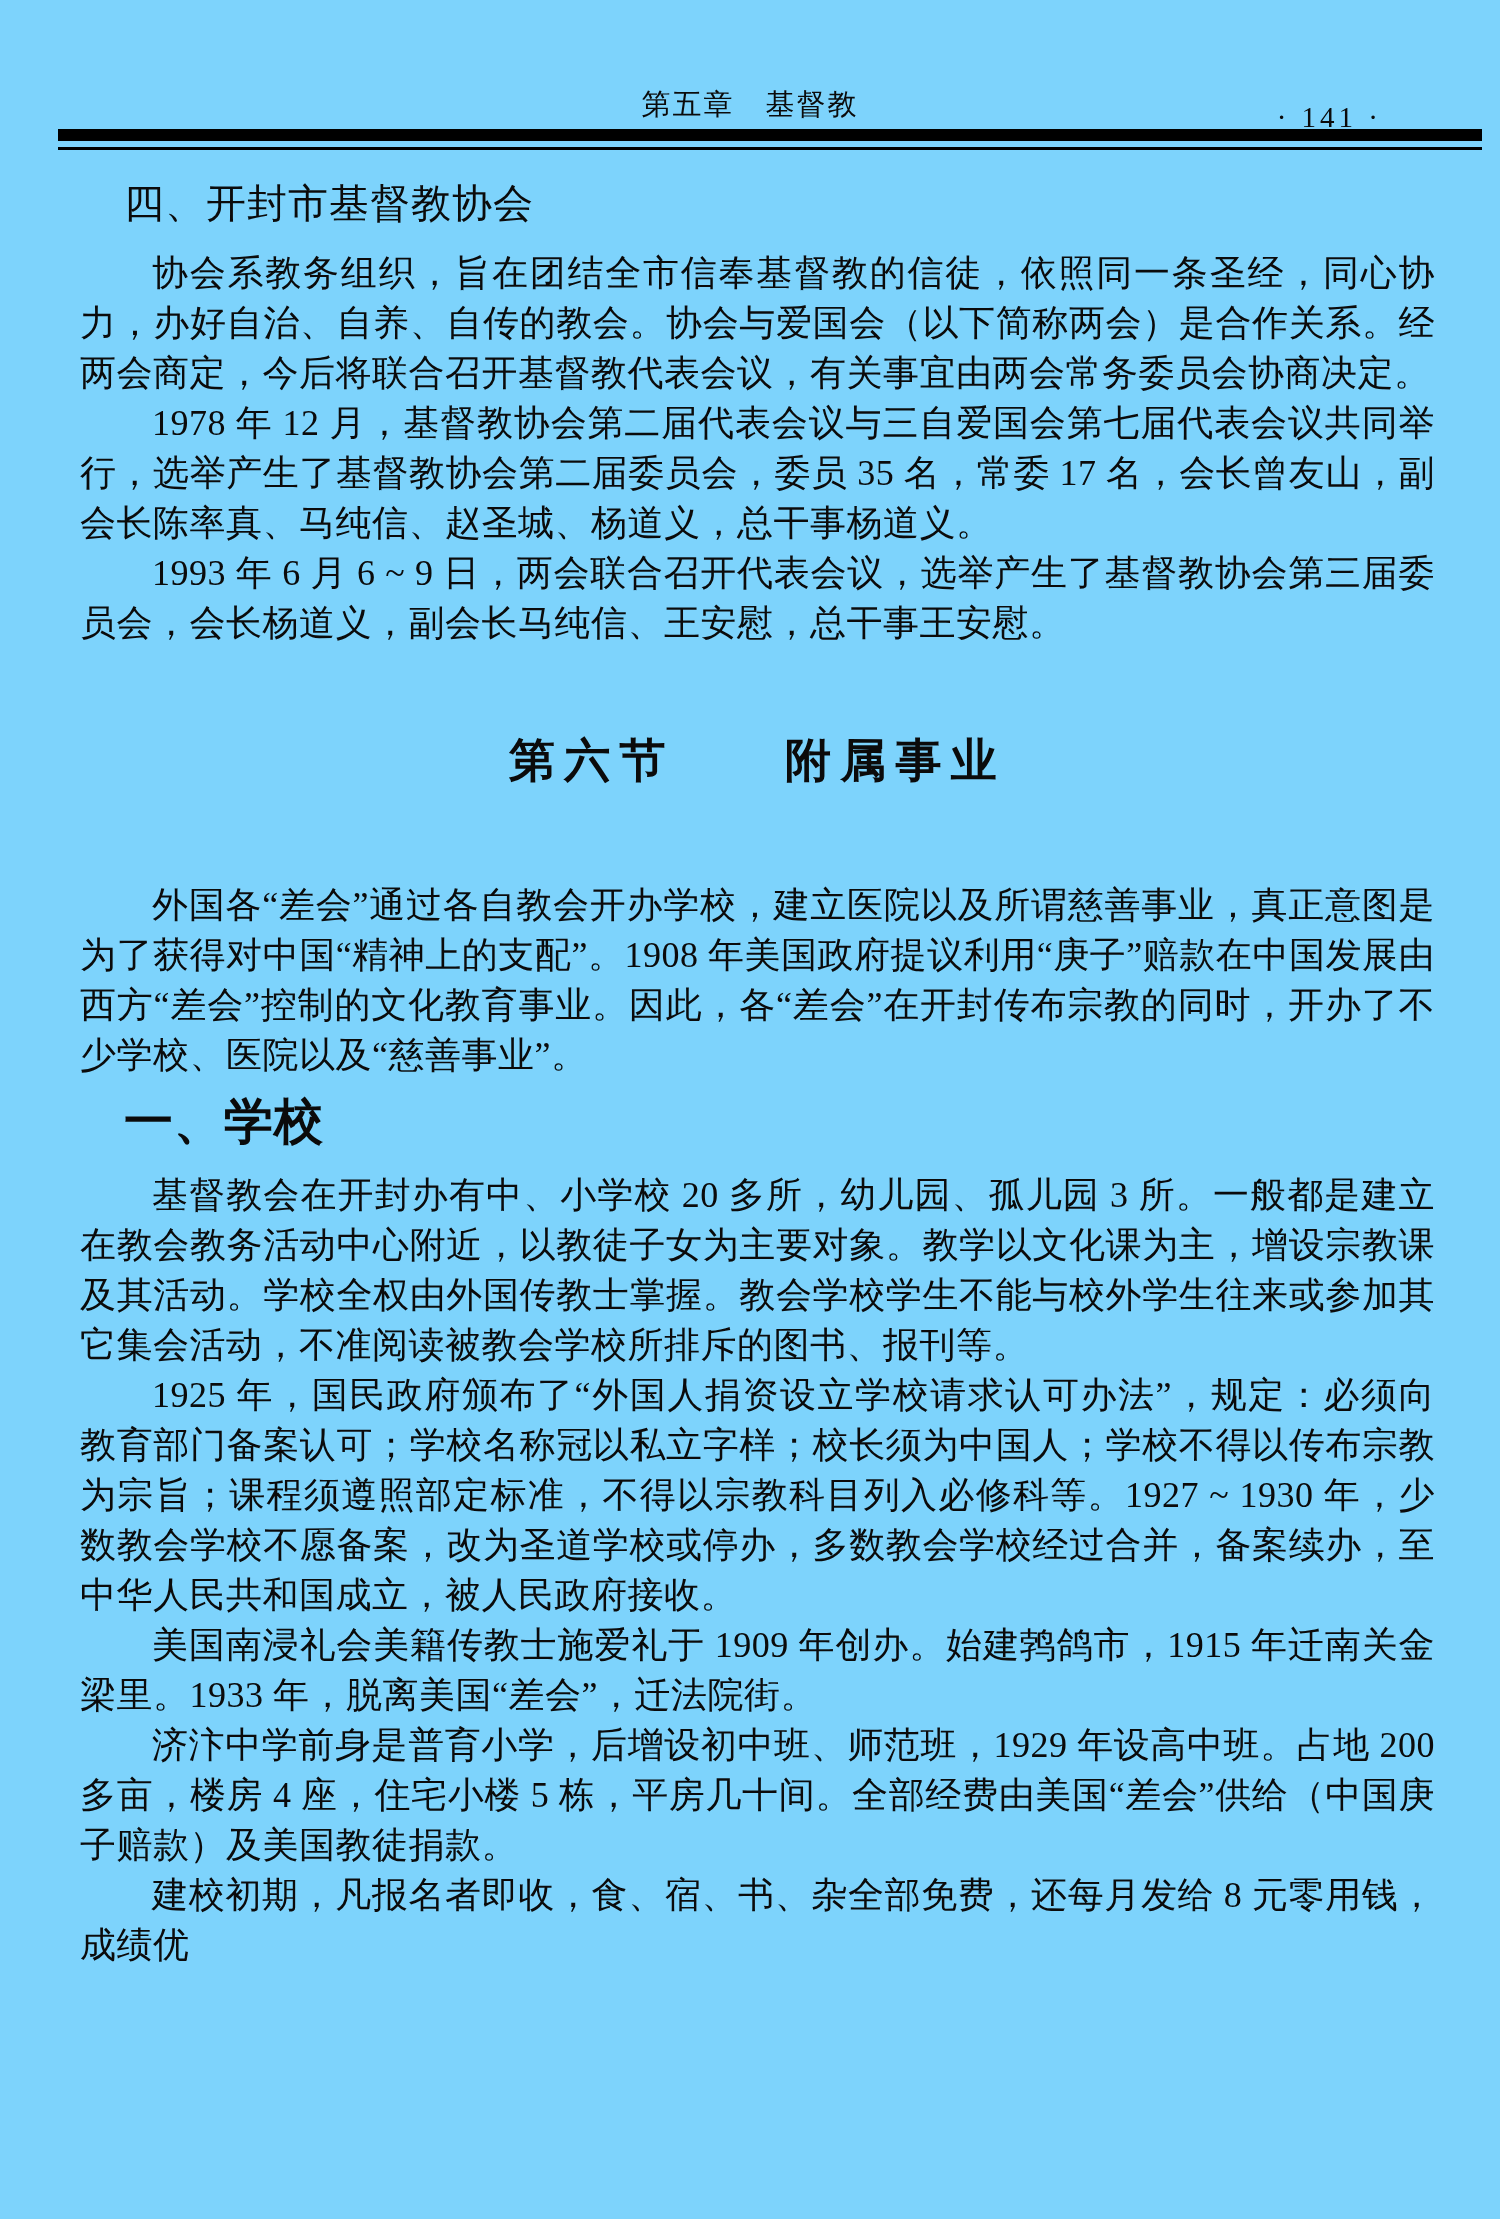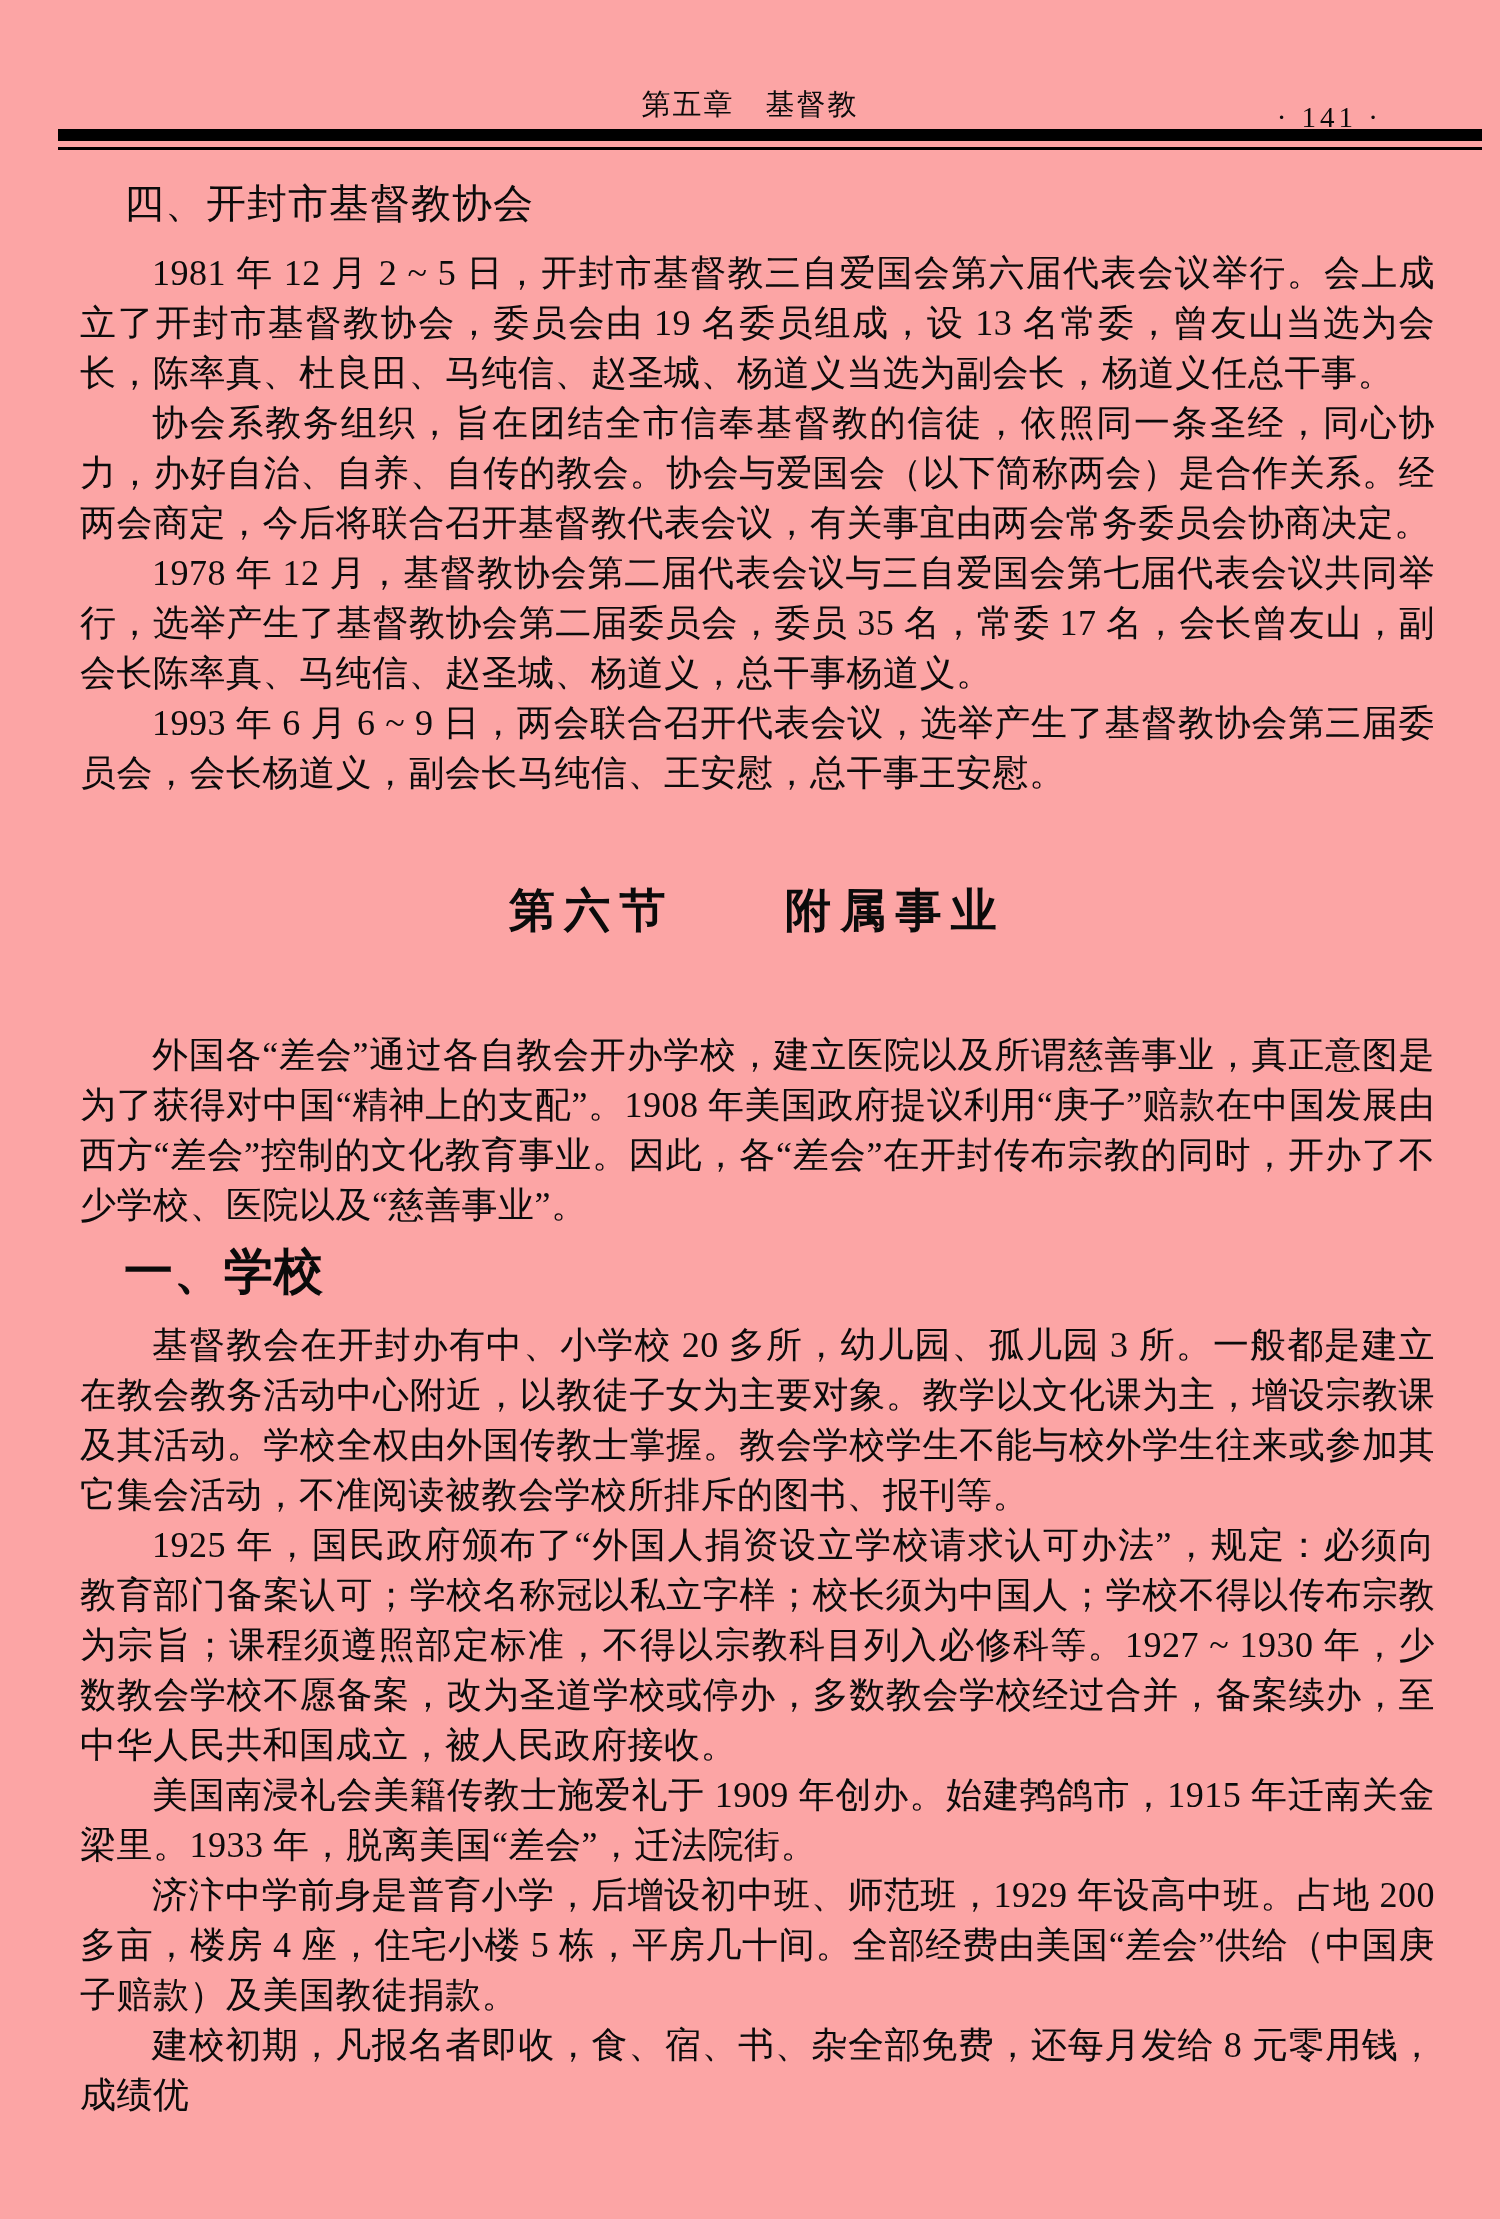--- a/index.html
+++ b/index.html
@@ -1,21 +1,21 @@
 <!DOCTYPE html>
 <html><head>
 <meta charset="utf-8">
 <style>
   html, body { margin: 0; padding: 0; background: #e8e8e8; }
   .page {
     position: relative;
     width: 1500px;
     height: 2219px;
     margin: 0 auto;
-    background: #fca5a5;
+    background: #7dd3fc;
     color: #0b0b0b;
     font-family: "Liberation Serif", "DejaVu Serif", serif;
     overflow: hidden;
   }
   
   .running-header {
     position: relative;
     margin-top: 86px;
     height: 36px;
     font-size: 29px;
@@ -96,21 +96,20 @@
     <div class="page-number">· 141 ·</div>
   </div>
 
   <div class="rule-thick"></div>
   <div class="rule-thin"></div>
 
   <div class="content">
 
     <h3 class="h-sec4">四、开封市基督教协会</h3>
 
-    <p class="para">1981 年 12 月 2 ~ 5 日，开封市基督教三自爱国会第六届代表会议举行。会上成立了开封市基督教协会，委员会由 19 名委员组成，设 13 名常委，曾友山当选为会长，陈率真、杜良田、马纯信、赵圣城、杨道义当选为副会长，杨道义任总干事。</p>
     <p class="para">协会系教务组织，旨在团结全市信奉基督教的信徒，依照同一条圣经，同心协力，办好自治、自养、自传的教会。协会与爱国会（以下简称两会）是合作关系。经两会商定，今后将联合召开基督教代表会议，有关事宜由两会常务委员会协商决定。</p>
     <p class="para">1978 年 12 月，基督教协会第二届代表会议与三自爱国会第七届代表会议共同举行，选举产生了基督教协会第二届委员会，委员 35 名，常委 17 名，会长曾友山，副会长陈率真、马纯信、赵圣城、杨道义，总干事杨道义。</p>
     <p class="para">1993 年 6 月 6 ~ 9 日，两会联合召开代表会议，选举产生了基督教协会第三届委员会，会长杨道义，副会长马纯信、王安慰，总干事王安慰。</p>
 
     <h2 class="h-sec6-title">第六节　　附属事业</h2>
 
     <p class="para">外国各“差会”通过各自教会开办学校，建立医院以及所谓慈善事业，真正意图是为了获得对中国“精神上的支配”。1908 年美国政府提议利用“庚子”赔款在中国发展由西方“差会”控制的文化教育事业。因此，各“差会”在开封传布宗教的同时，开办了不少学校、医院以及“慈善事业”。</p>
 
     <h3 class="h-sub1">一、学校</h3>
 

